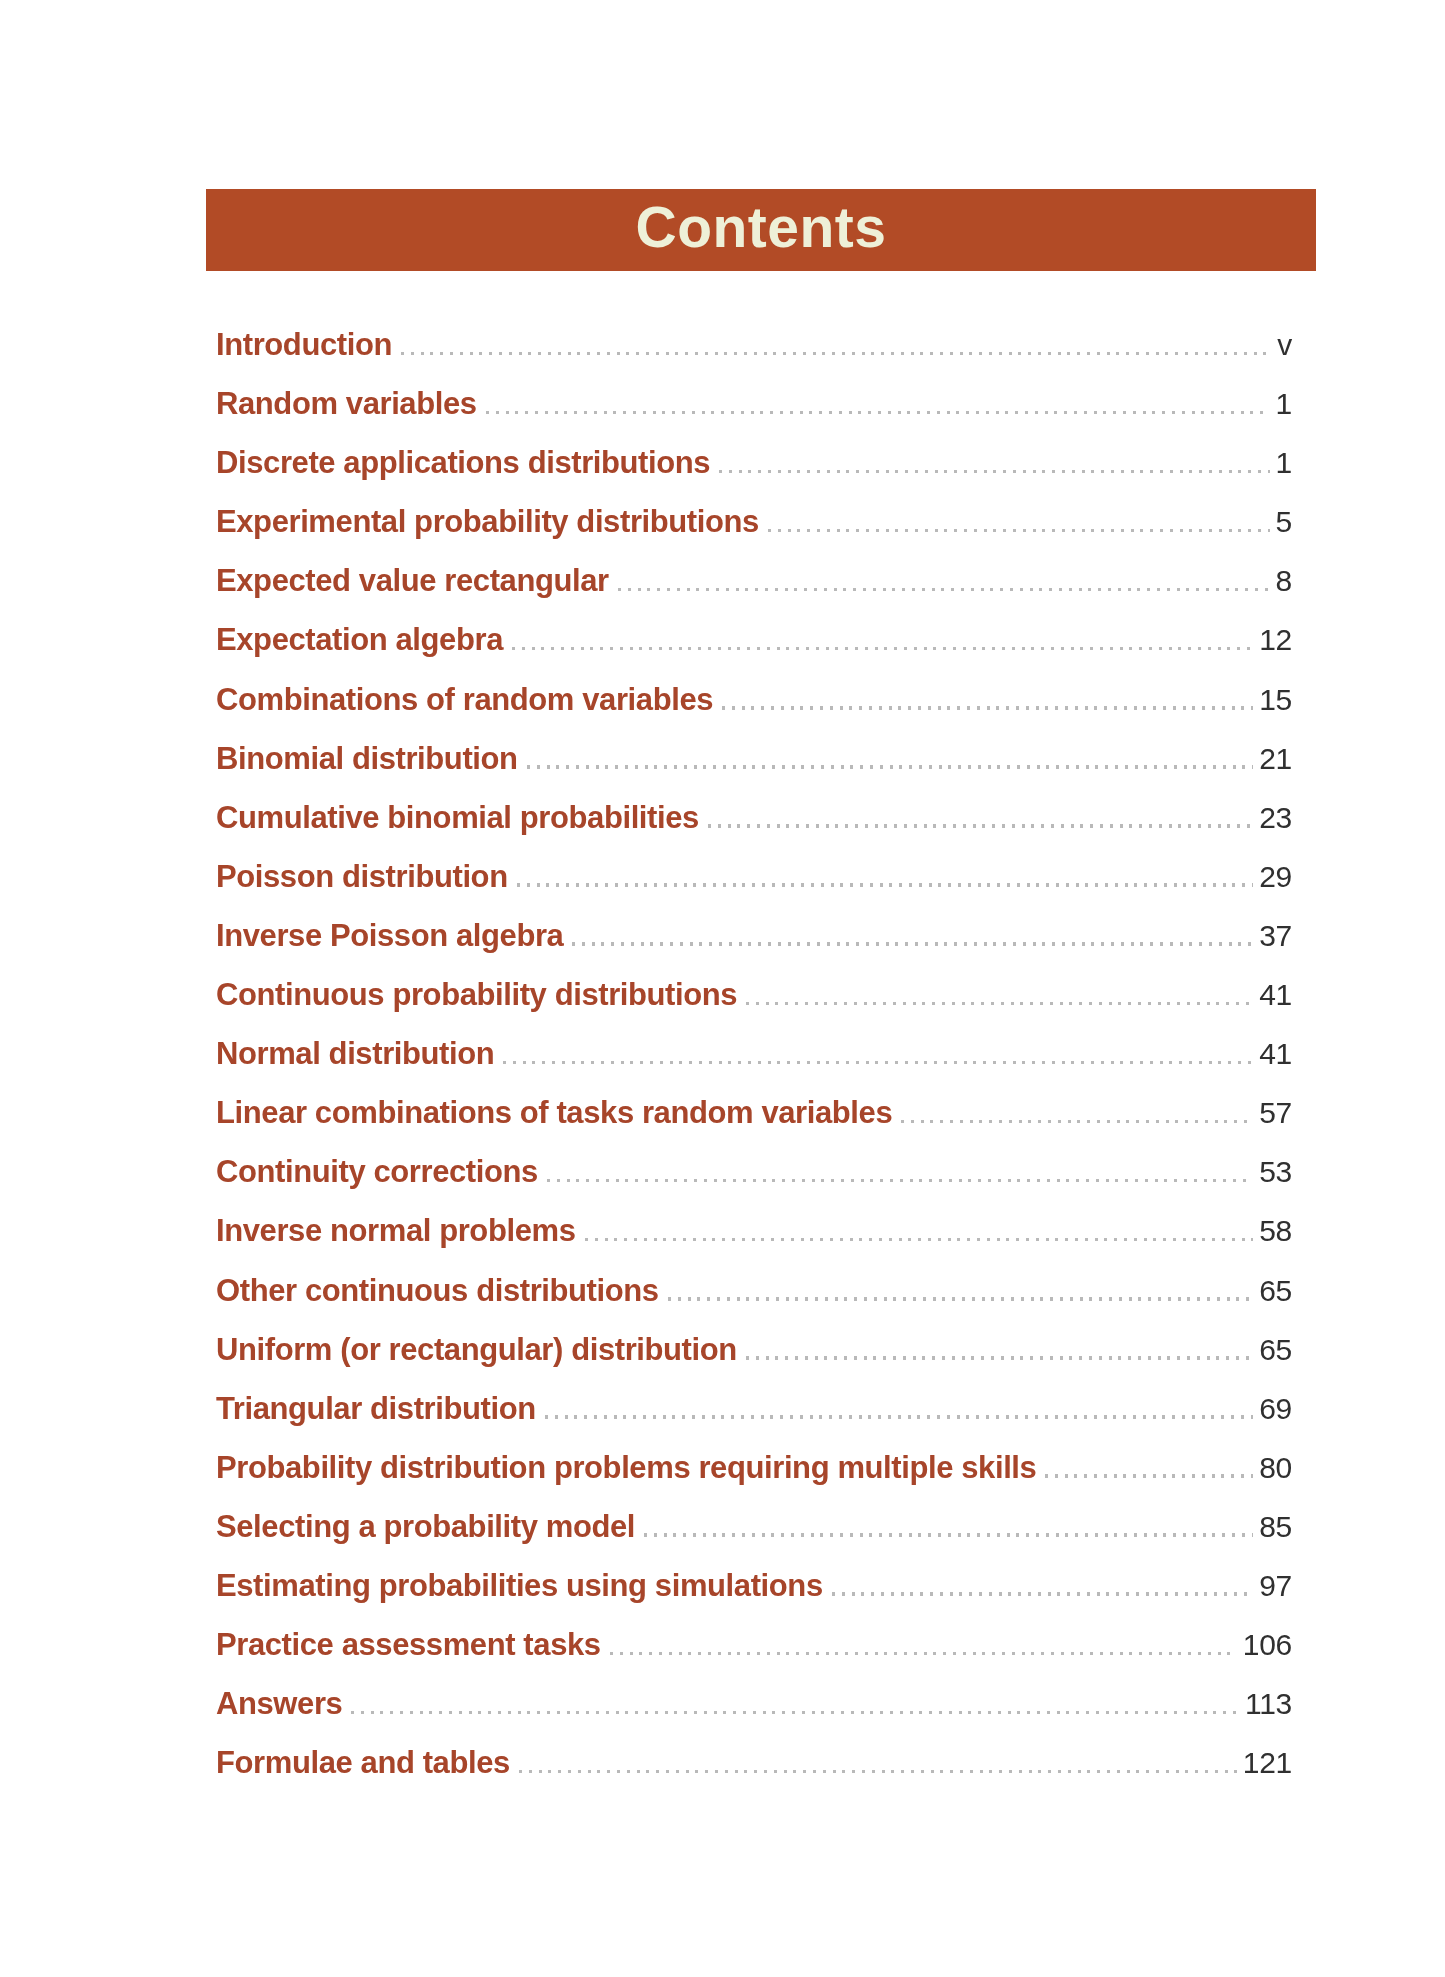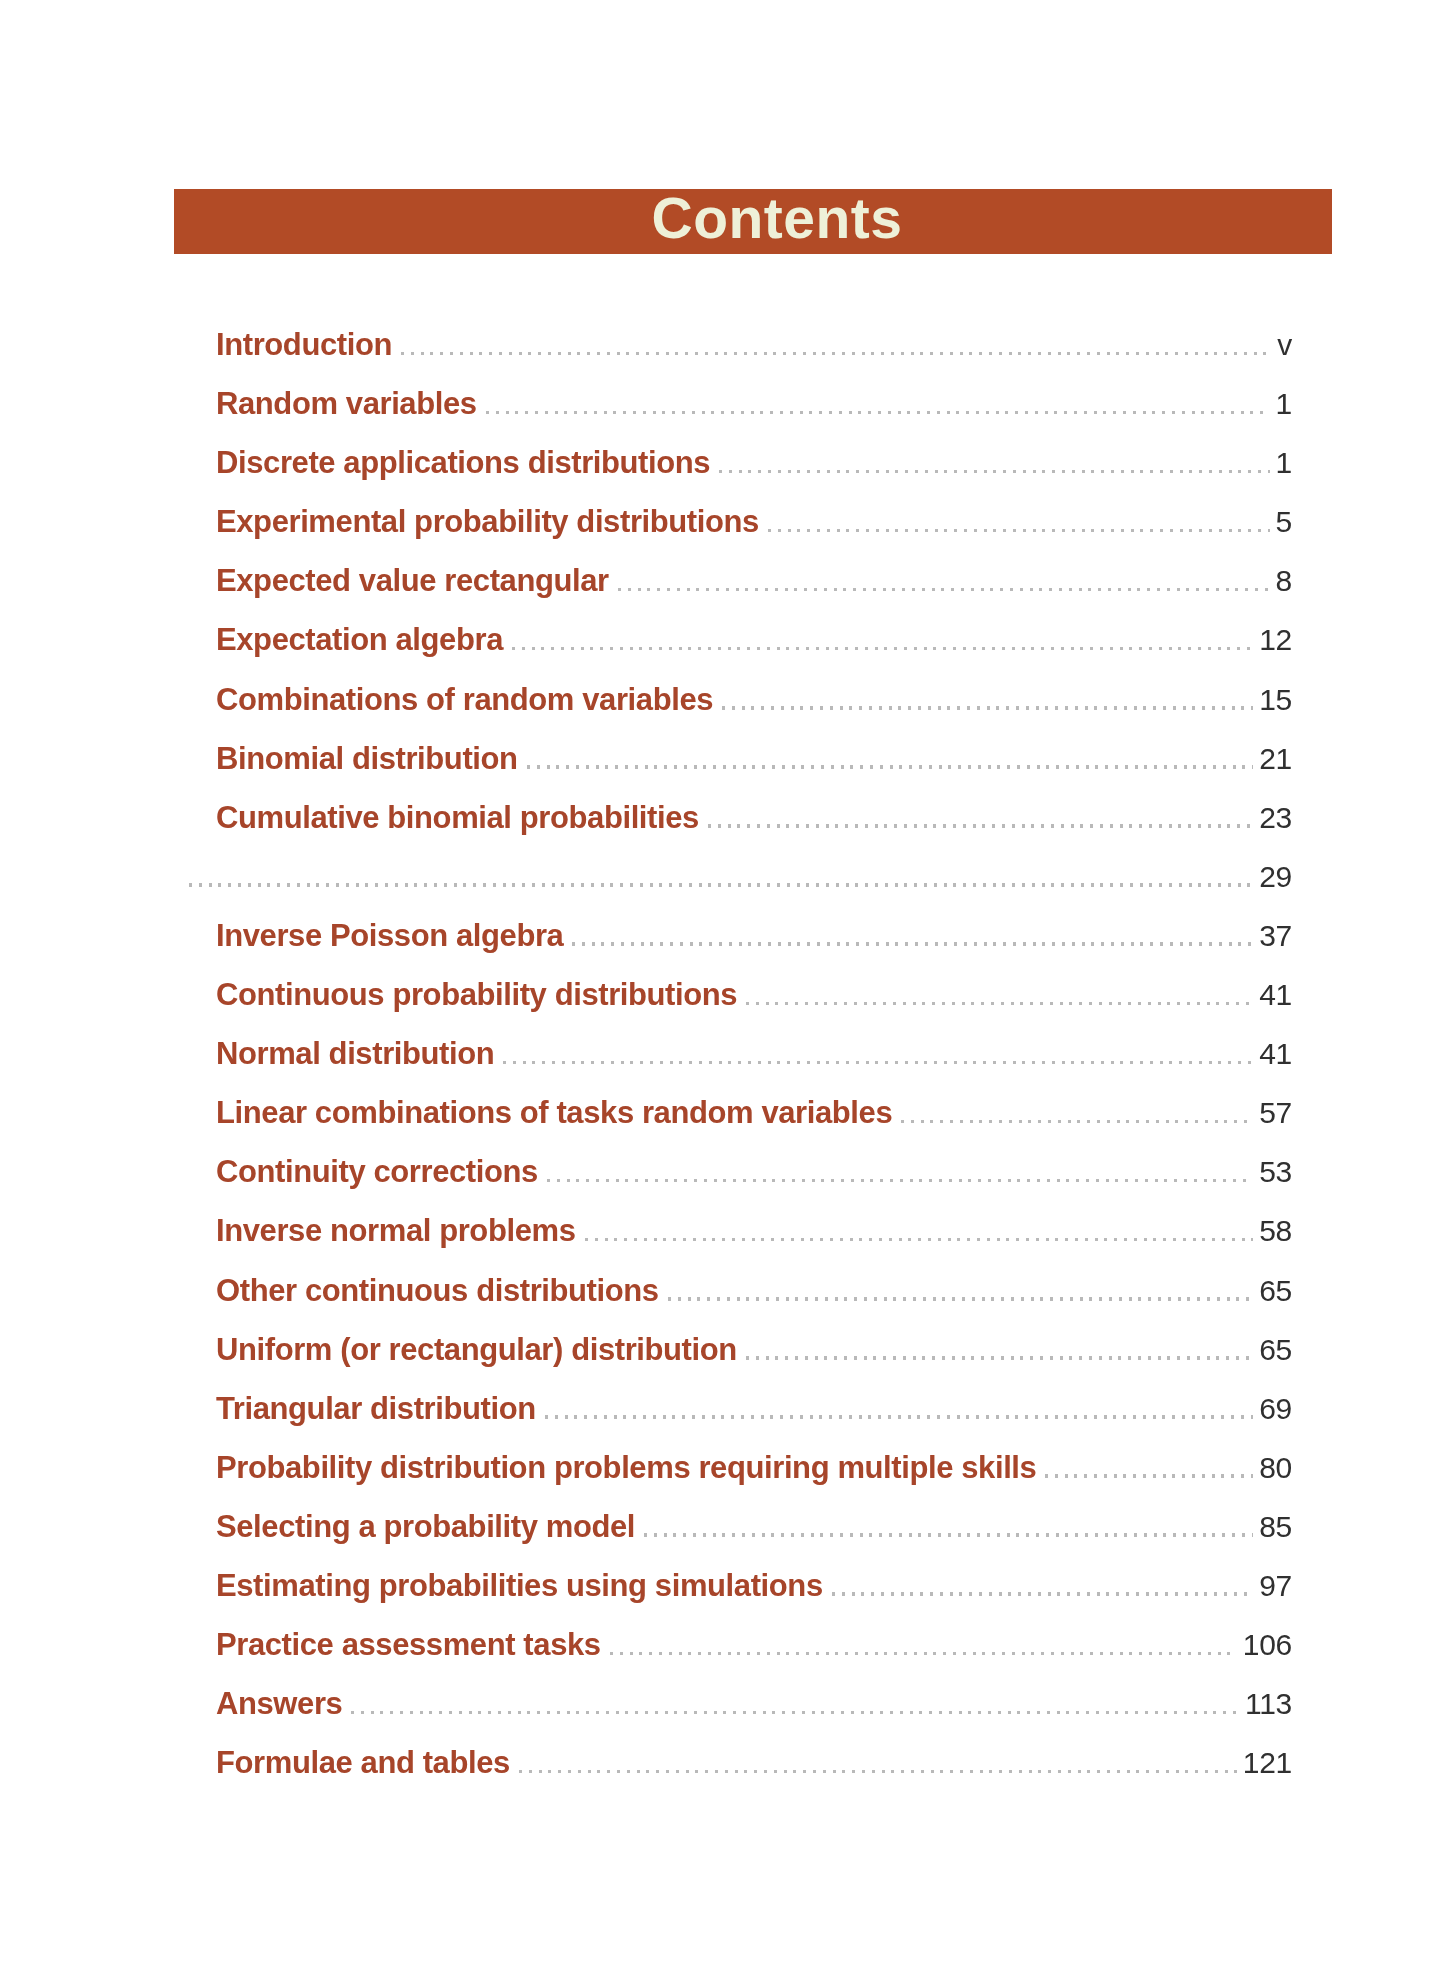--- a/index.html
+++ b/index.html
@@ -9,29 +9,28 @@
   }
   body {
     position: relative;
     width: 1445px;
     height: 1977px;
     font-family: "Liberation Sans", "DejaVu Sans", sans-serif;
     overflow: hidden;
   }
   .title-bar {
     position: absolute;
-    left: 174px;
+    left: 206px;
     top: 189px;
     width: 1110px;
-    height: 65px;
+    height: 82px;
     background: var(--bar-color, #b24b26);
     display: flex;
     align-items: center;
     justify-content: center;
-    padding-left: 48px;
   }
   .title-bar .title-text {
     color: var(--title-color, #eef0d8);
     font-size: 57px;
     font-weight: bold;
     letter-spacing: 0.5px;
     line-height: 1;
     padding-bottom: 6px;
   }
   .toc-list {
@@ -118,20 +117,21 @@
       <span class="toc-label">Binomial distribution</span>
       <span class="toc-leader"></span>
       <span class="toc-page">21</span>
     </div>
     <div class="toc-row">
       <span class="toc-label">Cumulative binomial probabilities</span>
       <span class="toc-leader"></span>
       <span class="toc-page">23</span>
     </div>
     <div class="toc-row">
+      <span class="toc-label">Poisson distribution</span>
       <span class="toc-leader"></span>
       <span class="toc-page">29</span>
     </div>
     <div class="toc-row">
       <span class="toc-label">Inverse Poisson algebra</span>
       <span class="toc-leader"></span>
       <span class="toc-page">37</span>
     </div>
     <div class="toc-row">
       <span class="toc-label">Continuous probability distributions</span>

